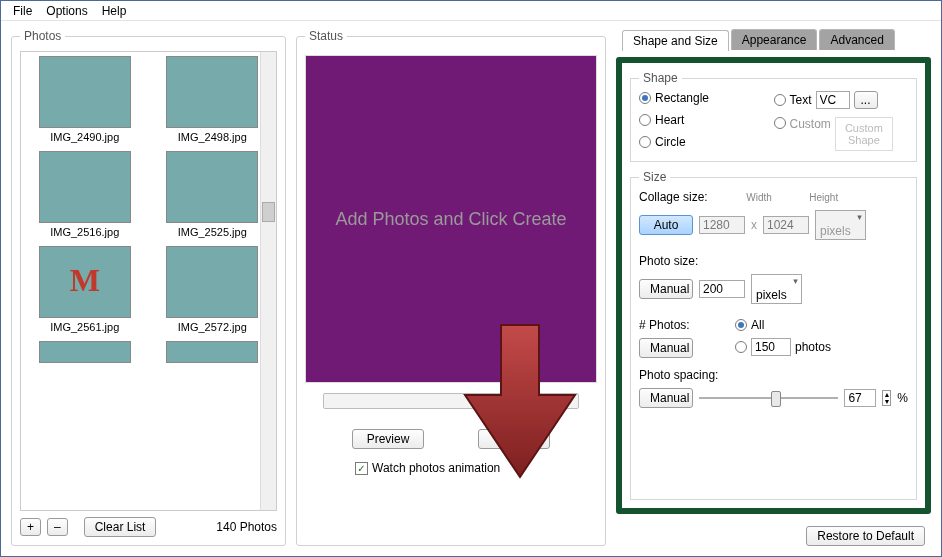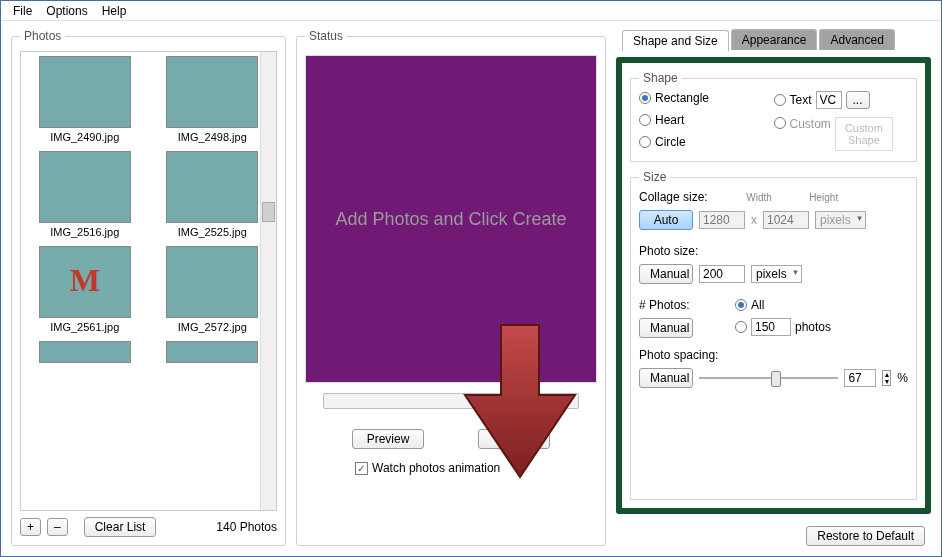--- a/index.html
+++ b/index.html
@@ -172,21 +172,21 @@
     padding: 1px 3px; width: 46px; background: #fff;
   }
   input[type="text"].field.dis { background: #f2f2f2; color: #777; }
 
   .size-label { width: 90px; display: inline-block; }
   .size-row { display: flex; align-items: center; gap: 6px; margin: 6px 0 14px; }
   .sub-label { font-size: 10px; color: #888; }
 
   .select {
     border: 1px solid #a8a8a8; background: #fff;
-    padding: 1px 14px 1px 4px; font: inherit;
+    padding: 13px 14px 1px 4px; font: inherit;
     position: relative;
   }
   .select::after { content: "▾"; position: absolute; right: 3px; top: 1px; color: #666; font-size: 9px; }
   .select.dis { background: #f2f2f2; color: #999; }
 
   .custom-shape-box {
     border: 1px solid #dcdcdc; color: #bbb;
     padding: 4px 6px; font-size: 11px; text-align: center;
     width: 58px;
   }
@@ -326,21 +326,21 @@
               </div>
               <div class="radio-row">
                 <span class="radio-dot"></span>
                 <span>Circle</span>
               </div>
             </div>
             <div class="shape-col">
               <div class="radio-row">
                 <span class="radio-dot"></span>
                 <span>Text</span>
-                <input class="field" type="text" style="width: 26px;" value="VC">
+                <input class="field" type="text" style="width: 34px;" value="VC">
                 <button class="btn small">...</button>
               </div>
               <div class="radio-row" style="align-items:flex-start">
                 <span class="radio-dot"></span>
                 <span class="muted">Custom</span>
                 <div class="custom-shape-box">Custom Shape</div>
               </div>
             </div>
           </div>
         </fieldset>

